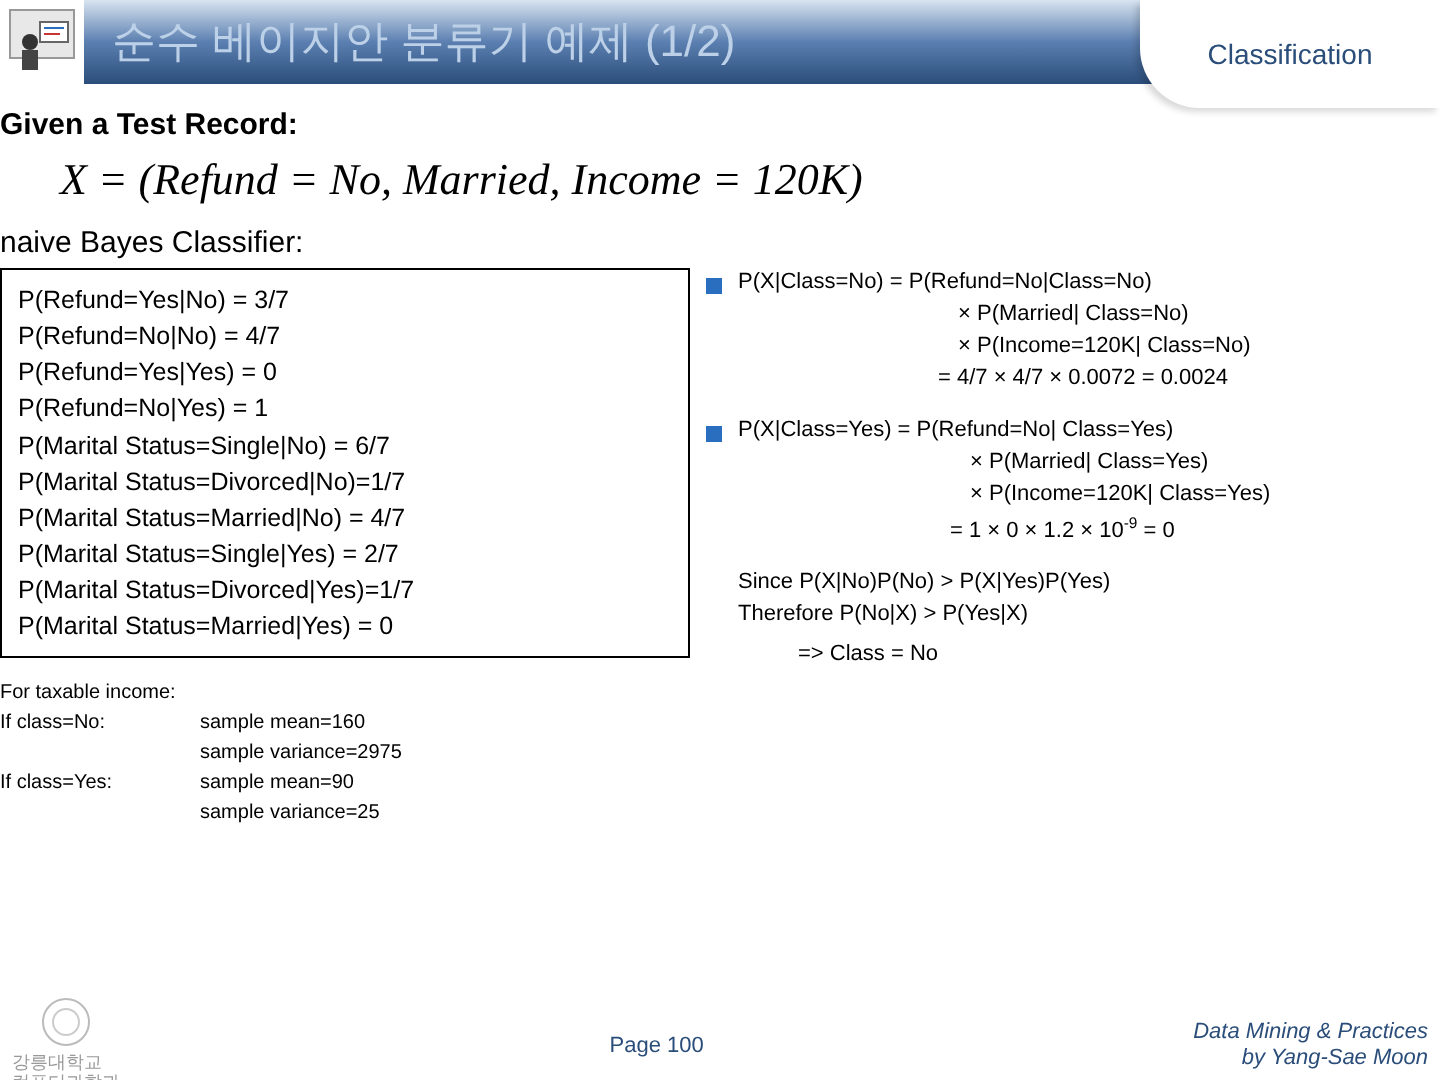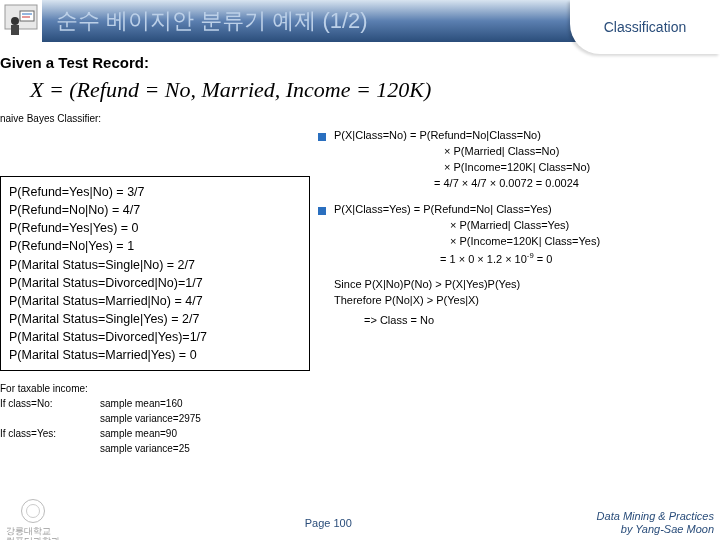--- a/index.html
+++ b/index.html
@@ -58,32 +58,31 @@
     font-size: 15px;
   }
   .testrecord {
     margin: 6px 0 10px 30px;
     font-family: "Times New Roman", serif;
     font-style: italic;
     font-size: 22px;
     color: #000;
   }
   .nbtitle {
-    font-size: 10px;
+    font-size: 15px;
     margin: 6px 0 4px 0;
   }
   .cols {
     display: flex;
     gap: 8px;
   }
   .leftcol {
-    width: 310px;
+    width: 345px;
     font-size: 12.5px;
     line-height: 1.45;
-    margin-top: 48px;
   }
   .rightcol {
     flex: 1;
     font-size: 11px;
     line-height: 1.45;
   }
   .box {
     border: 1px solid #000;
     padding: 6px 8px;
   }
@@ -175,21 +174,21 @@
 
   <div class="nbtitle">naive Bayes Classifier:</div>
 
   <div class="cols">
     <div class="leftcol">
       <div class="box">
         <div>P(Refund=Yes|No) = 3/7</div>
         <div>P(Refund=No|No) = 4/7</div>
         <div>P(Refund=Yes|Yes) = 0</div>
         <div>P(Refund=No|Yes) = 1</div>
-        <div>P(Marital Status=Single|No) = 2/7</div>
+        <div>P(Marital Status=Single|No) = 6/7</div>
         <div>P(Marital Status=Divorced|No)=1/7</div>
         <div>P(Marital Status=Married|No) = 4/7</div>
         <div>P(Marital Status=Single|Yes) = 2/7</div>
         <div>P(Marital Status=Divorced|Yes)=1/7</div>
         <div>P(Marital Status=Married|Yes) = 0</div>
       </div>
       <div class="tax">
         <div>For taxable income:</div>
         <div class="row">
           <div class="lab">If class=No:</div>

